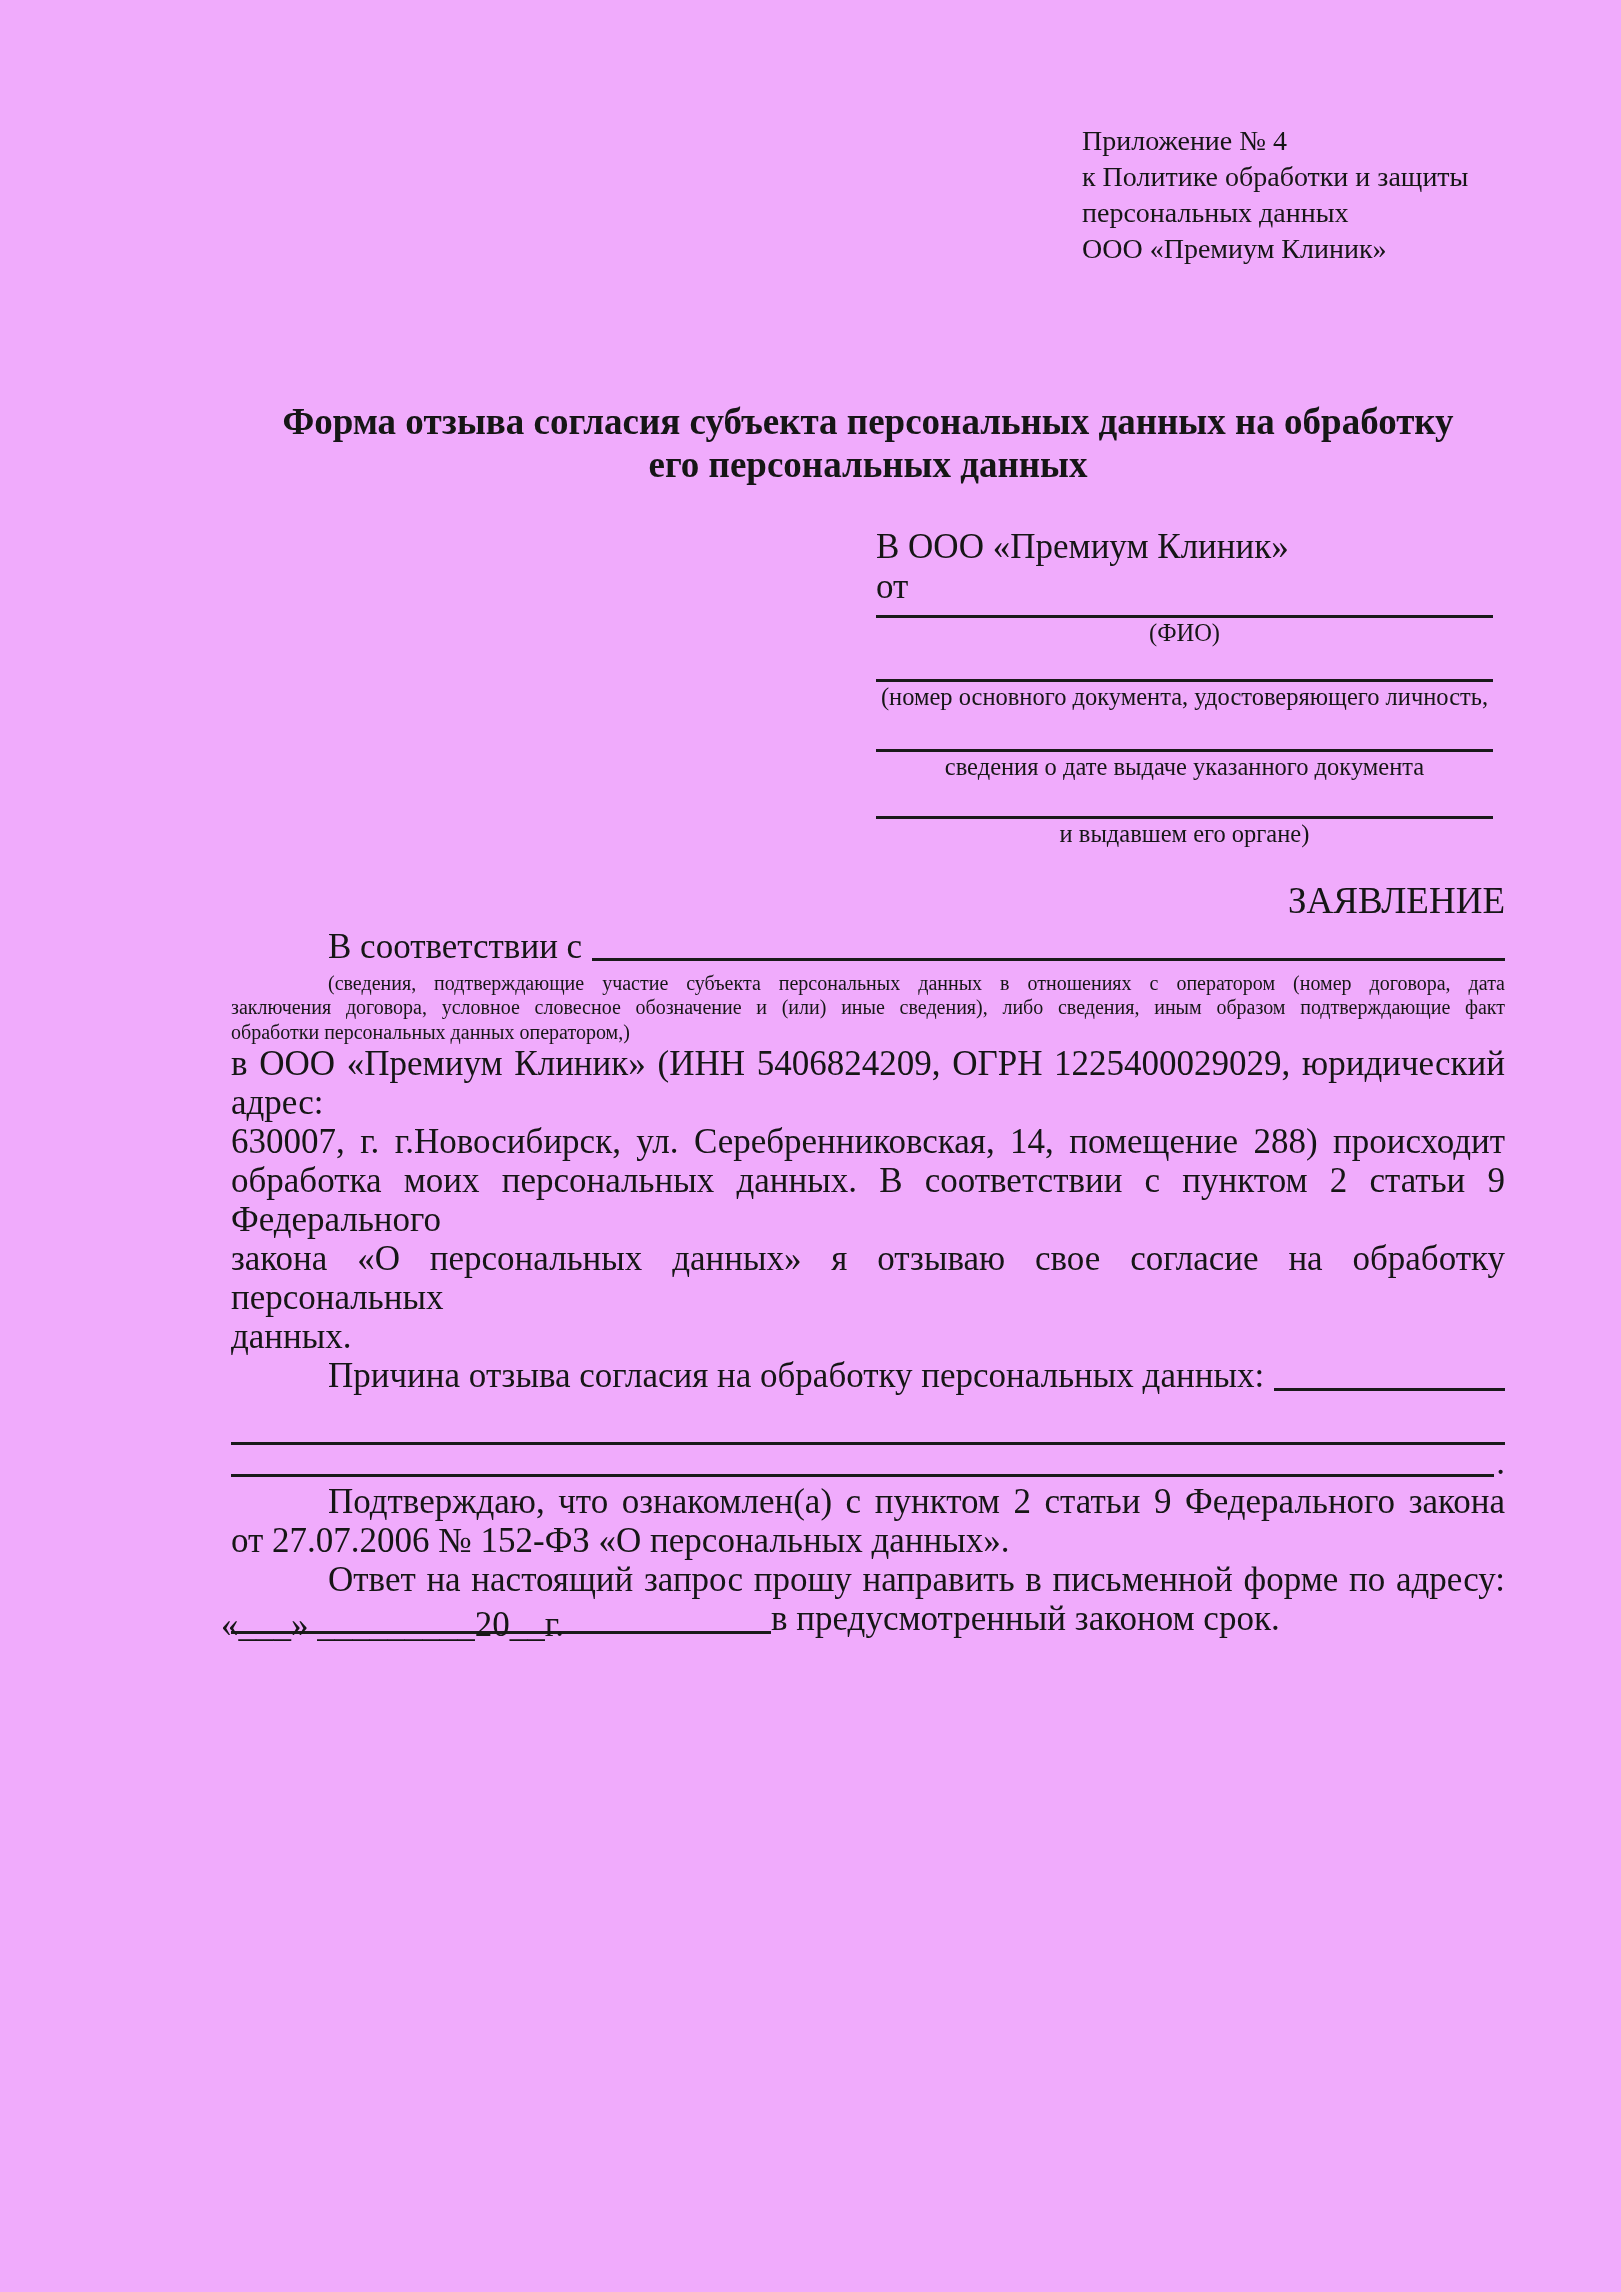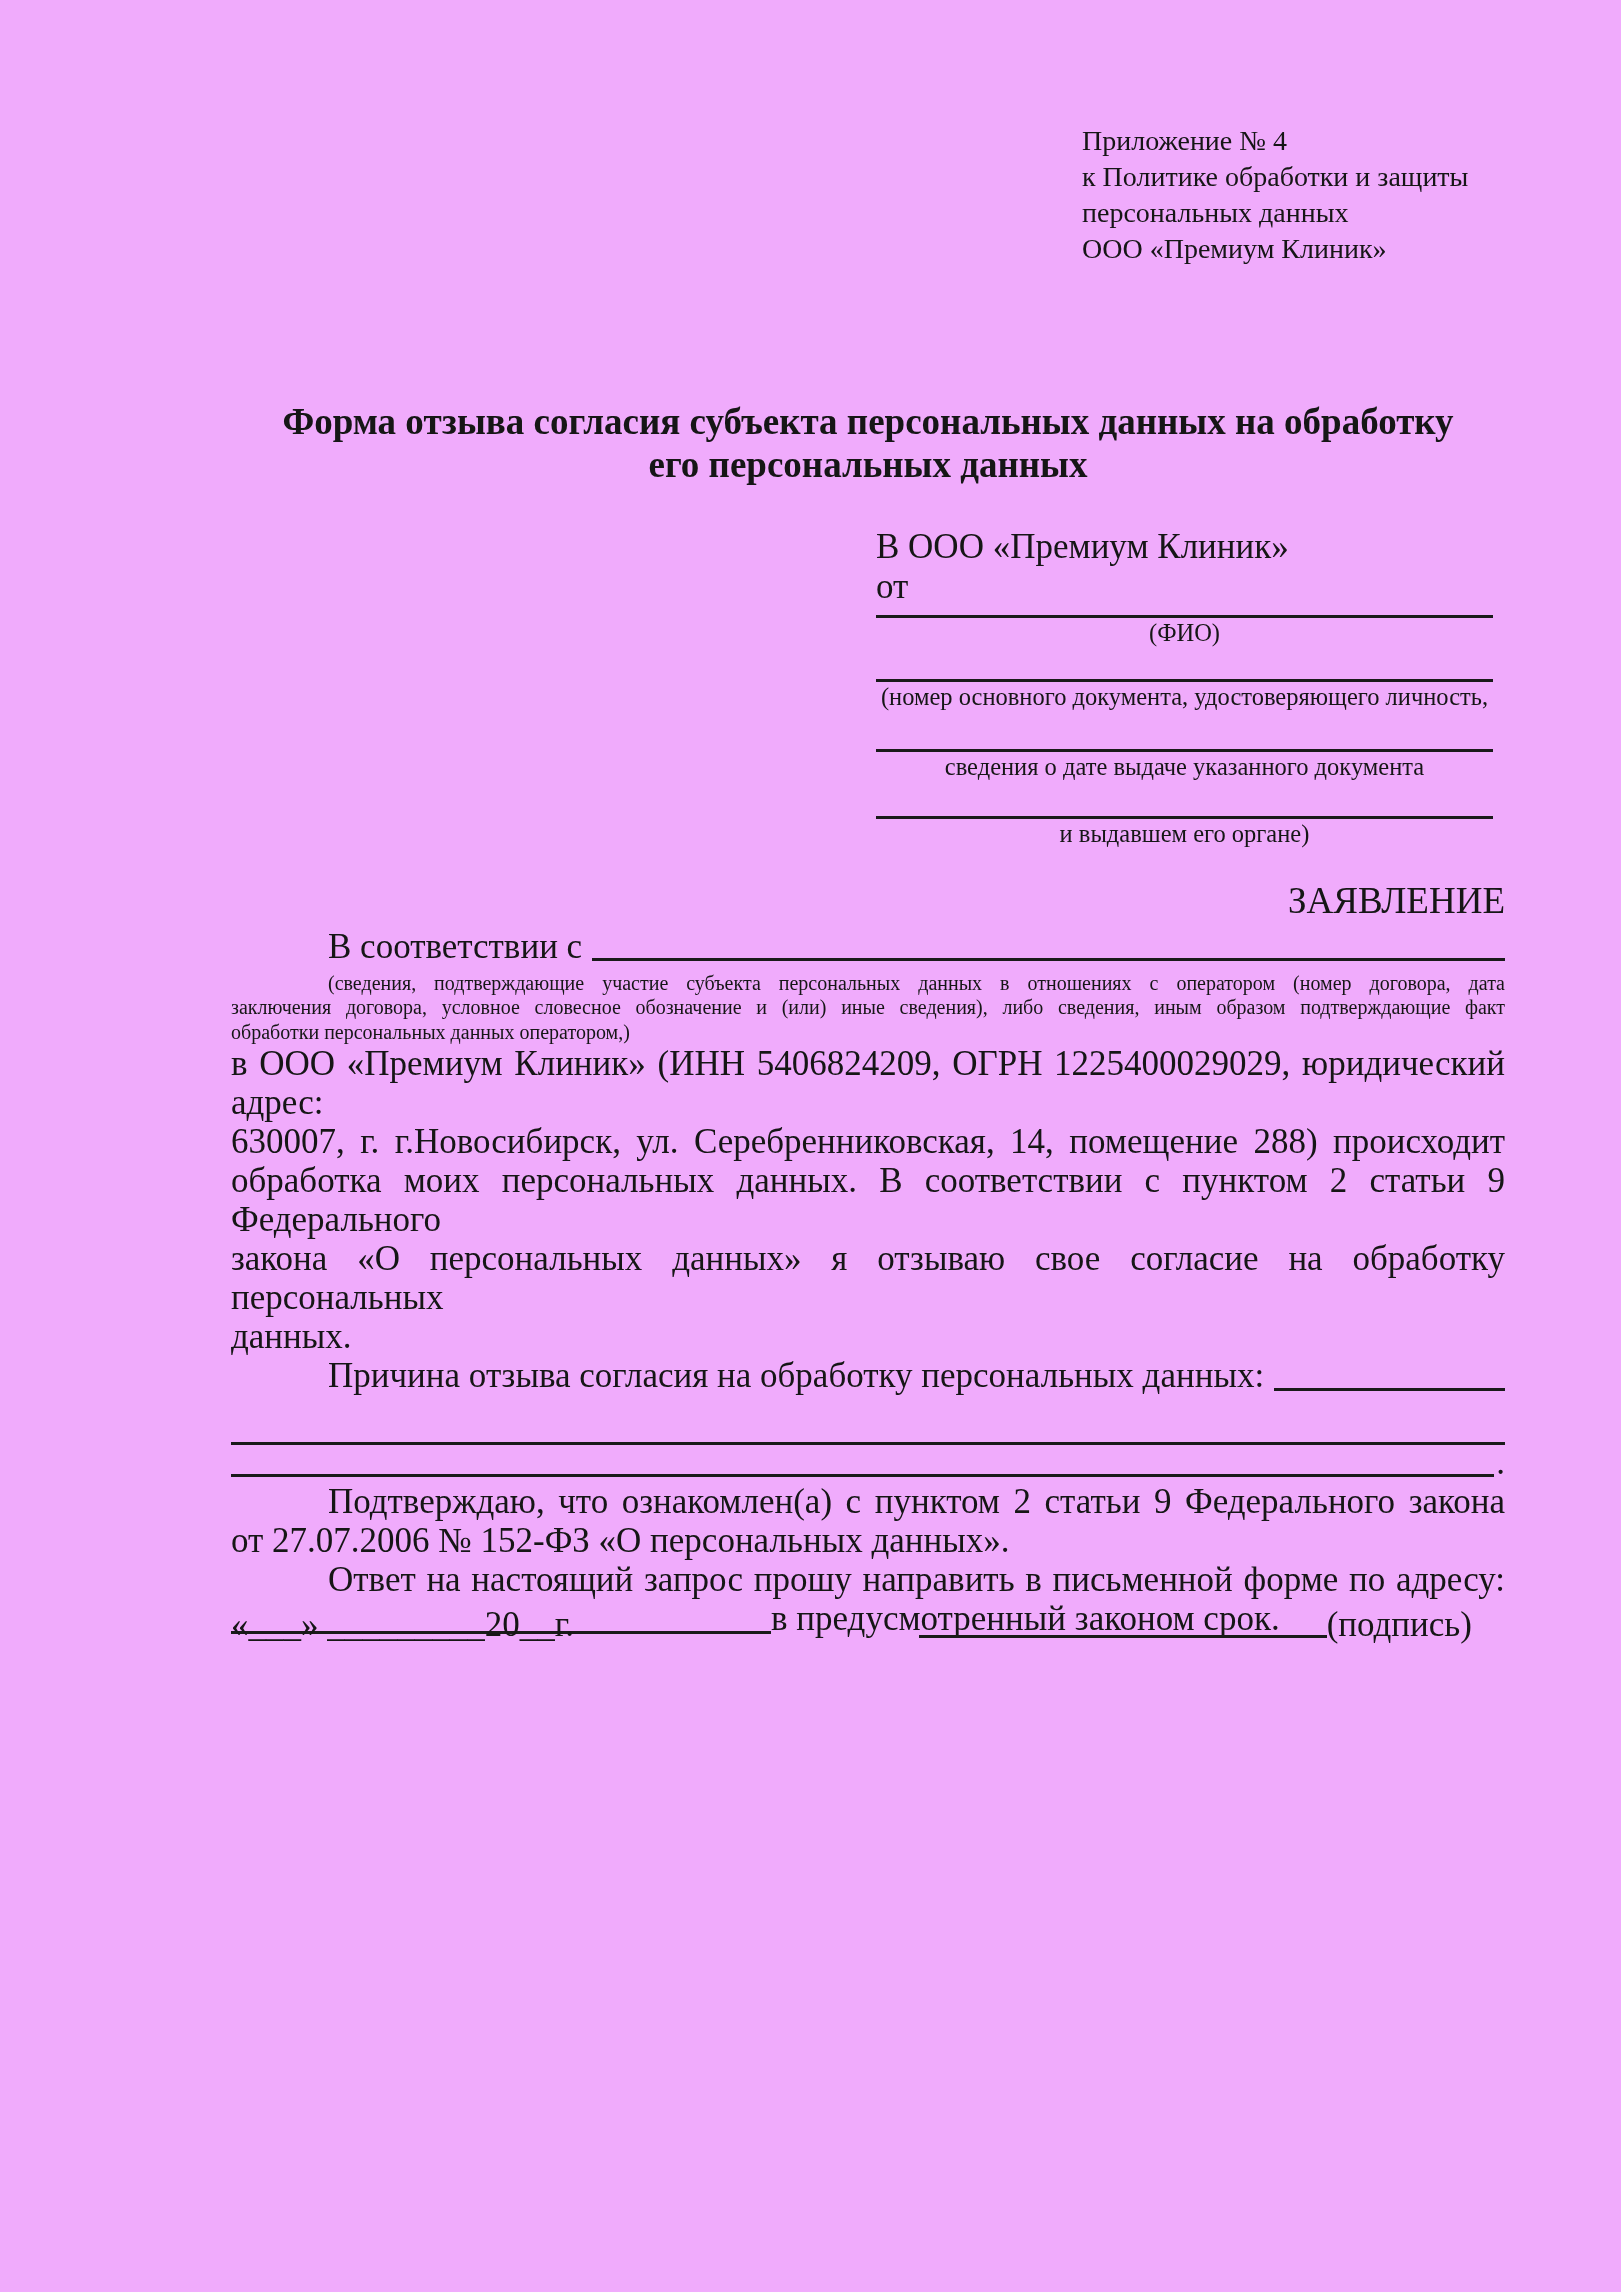--- a/index.html
+++ b/index.html
@@ -37,21 +37,21 @@
   .sp-last{text-align:left;}
   .jline{text-align:justify;text-align-last:justify;}
   .blank-full{margin-top:47px;}
   .blank-tail{display:flex;align-items:flex-end;height:37px;}
   .blank-tail .fill{margin-left:0;margin-right:2px;margin-bottom:5.9px;}
   .confirm-l1{margin-top:0;}
   .reply-l2{display:flex;align-items:flex-end;height:39px;}
   .u550{width:540px;border-bottom:3.9px solid #1a1a1a;margin-bottom:4.9px;}
   .reply-l2 .tail{white-space:nowrap;}
   
-  .footer{position:absolute;left:231px;top:1605px;width:1274px;display:flex;justify-content:space-between;align-items:center;font-size:35px;line-height:39px;}
+  .footer{position:absolute;left:221px;top:1605px;width:1274px;display:flex;justify-content:space-between;align-items:center;font-size:35px;line-height:39px;}
   .sign-group{display:flex;align-items:flex-end;margin-right:33px;}
   .sig-u{width:408px;border-bottom:3.9px solid #1a1a1a;margin-bottom:5.9px;}
   .nowrap{white-space:nowrap;}
 </style>
 </head>
 <body>
 
 <div class="page">
 
   <div class="appendix">
@@ -116,20 +116,16 @@
     <div class="jline indent">Ответ на настоящий запрос прошу направить в письменной форме по адресу:</div>
     <div class="reply-l2">
       <span class="u550"></span>
       <span class="tail">в предусмотренный законом срок.</span>
     </div>
 
   </div>
 
   <div class="footer">
     <div class="nowrap">«___» _________20__г.</div>
-    <div class="sign-group">
-      <span class="sig-u"></span>
-      <span class="nowrap">(подпись)</span>
-    </div>
   </div>
 
 </div>
 
 
 </body></html>

